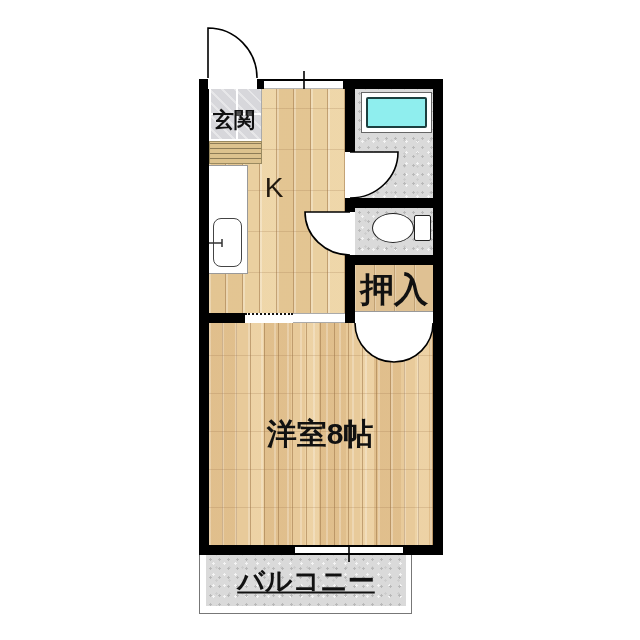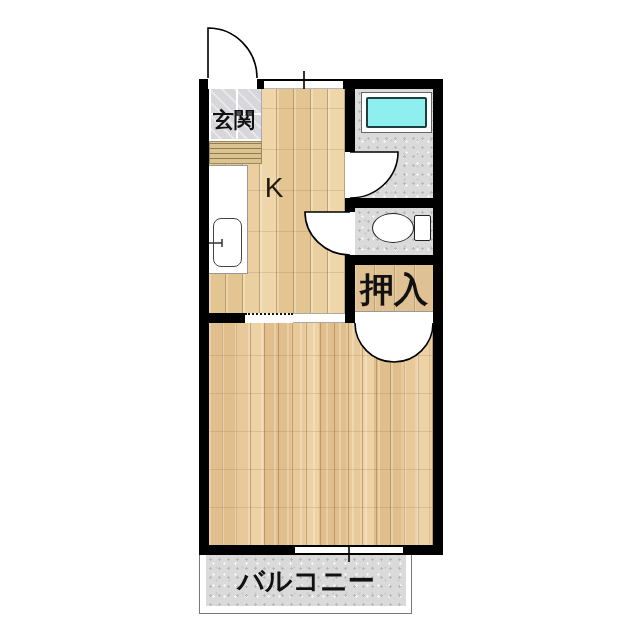--- a/index.html
+++ b/index.html
@@ -120,14 +120,15 @@
     <path d="M355,323 A39,39 0 0 0 394,362" fill="none" stroke="#000" stroke-width="1.6"></path>
     <path d="M433,323 A39,39 0 0 1 394,362" fill="none" stroke="#000" stroke-width="1.6"></path>
     <path d="M304,71 L304,89" stroke="#000" stroke-width="1.6"></path>
     <path d="M349,545 L349,562" stroke="#000" stroke-width="1.6"></path>
     <path d="M209,243 L222,243 M222,239 L222,247" stroke="#333" stroke-width="1.5"></path>
   </svg>
 
   <div class="lbl" id="lbl-genkan" style="left:234px;top:119px;">玄関</div>
   <div class="lbl" id="lbl-k" style="left:274px;top:188px;">K</div>
   <div class="lbl" id="lbl-oshiire" style="left:394px;top:289px;">押入</div>
-  <div class="lbl" id="lbl-balcony" style="left:306px;top:581px;">バルコニー</div>
+  <div class="lbl" id="lbl-room" style="left:320px;top:434px;">洋室8帖</div>
+  <div class="lbl" id="lbl-balcony" style="left:306px;top:581px;text-decoration:underline;">バルコニー</div>
 </div>
 
 </body></html>

